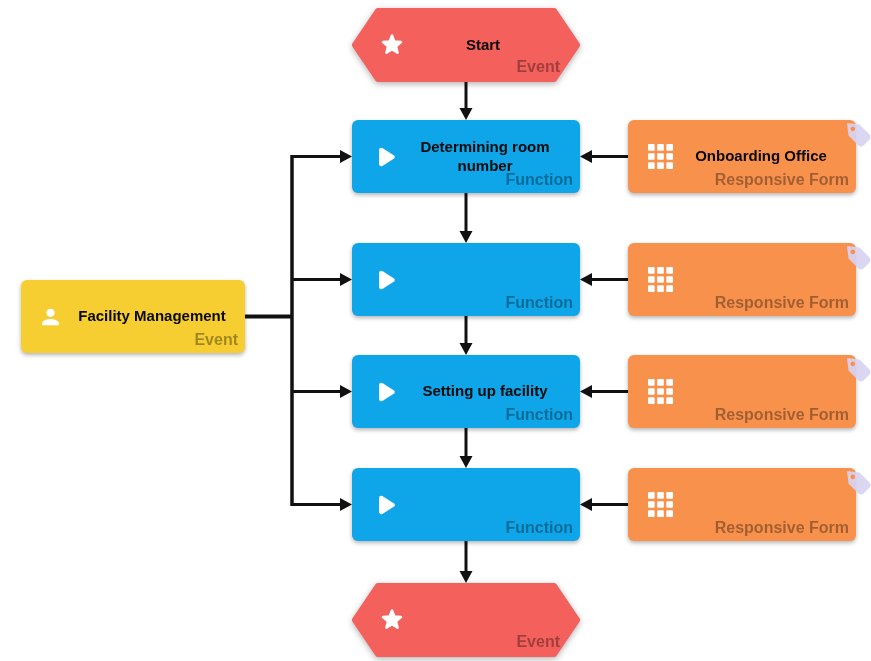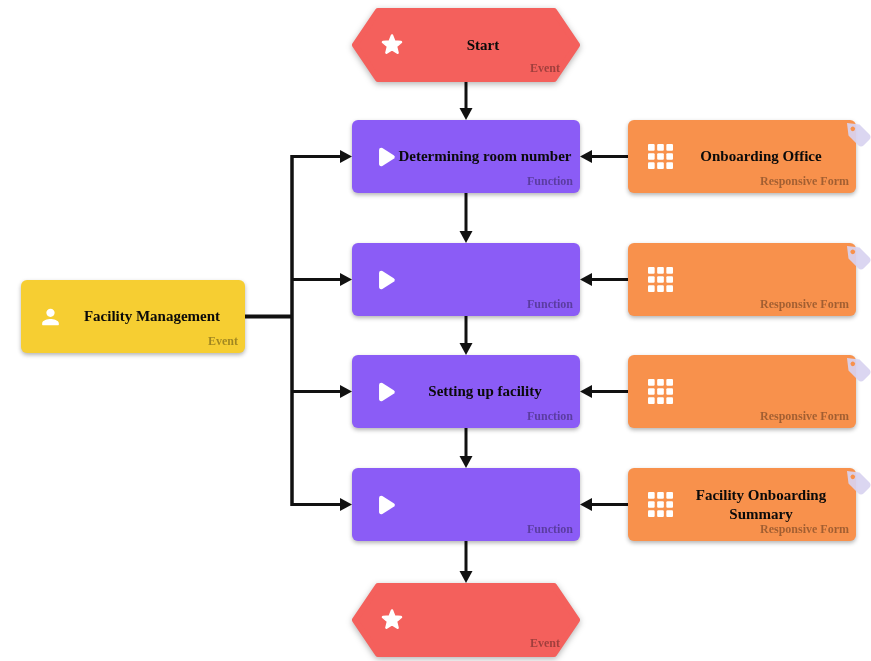--- a/index.html
+++ b/index.html
@@ -1,42 +1,42 @@
 <!DOCTYPE html>
 <html><head>
 <meta charset="utf-8">
 <style>
   html,body{margin:0;padding:0;background:#ffffff;}
   .canvas{
     position:relative;width:871px;height:661px;background:#ffffff;overflow:hidden;
-    font-family:Liberation Serif, serif;
+    font-family:Liberation Sans, sans-serif;
   }
   .connectors{position:absolute;left:0;top:0;z-index:1;}
   .connectors line{stroke:#111111;}
   .connectors polygon{fill:#111111;}
 
   .node{position:absolute;z-index:2;}
   .rectnode{border-radius:6px;box-shadow:0 2px 4px rgba(0,0,0,0.30);}
-  .fn{left:352px;width:228px;height:73px;background:#8b5cf6;}
+  .fn{left:352px;width:228px;height:73px;background:#0ea5e9;}
   .form{left:628px;width:228px;height:73px;background:#F8914C;}
   .role{left:21px;top:280px;width:224px;height:73px;background:#F6CE32;}
   .hex{width:228px;height:74px;left:352px;filter:drop-shadow(0 2px 3px rgba(0,0,0,0.30));}
   .hex .hexshape{position:absolute;left:0;top:0;}
 
   .title{
     position:absolute;left:46px;right:8px;top:0;bottom:0;
     display:flex;align-items:center;justify-content:center;text-align:center;
     font-size:15px;font-weight:700;color:#0a0a0a;line-height:1.25;
   }
   .hex .title{left:52px;right:18px;}
   .role .title{left:46px;right:8px;}
 
   .tlabel{
     position:absolute;right:7px;bottom:4px;
-    font-size:12px;font-weight:700;color:rgba(0,0,0,0.35);
+    font-size:16px;font-weight:700;color:rgba(0,0,0,0.35);
   }
   .hex .tlabel{right:20px;bottom:6px;}
 
   .nicon{position:absolute;left:20px;top:50%;transform:translateY(-50%);width:26px;height:26px;}
   .hex .nicon{left:28px;width:24px;height:24px;}
   .role .nicon{left:17px;width:25px;height:25px;}
 
   .tag{position:absolute;top:-5px;right:-17px;width:34px;height:34px;}
 </style>
 </head>
@@ -248,21 +248,20 @@
             <rect x="17.6" y="0" width="6.4" height="6.4" rx="1"></rect>
           <rect x="0" y="8.8" width="6.4" height="6.4" rx="1"></rect>
             <rect x="8.8" y="8.8" width="6.4" height="6.4" rx="1"></rect>
             <rect x="17.6" y="8.8" width="6.4" height="6.4" rx="1"></rect>
           <rect x="0" y="17.6" width="6.4" height="6.4" rx="1"></rect>
             <rect x="8.8" y="17.6" width="6.4" height="6.4" rx="1"></rect>
             <rect x="17.6" y="17.6" width="6.4" height="6.4" rx="1"></rect>
         </g>
       </svg>
     </span>
-    <div class="title">Facility Onboarding Summary</div>
     <div class="tlabel">Responsive Form</div>
   </div>
 
   <div class="node rectnode role">
     <span class="nicon">
       <svg viewBox="0 0 24 24" width="25" height="25">
         <path fill="#ffffff" d="M12 12c2.21 0 4-1.79 4-4s-1.79-4-4-4-4 1.79-4 4 1.79 4 4 4zm0 2c-2.67 0-8 1.34-8 4v1.5c0 .28.22.5.5.5h15c.28 0 .5-.22.5-.5V18c0-2.66-5.33-4-8-4z"></path>
       </svg>
     </span>
     <div class="title">Facility Management</div>

